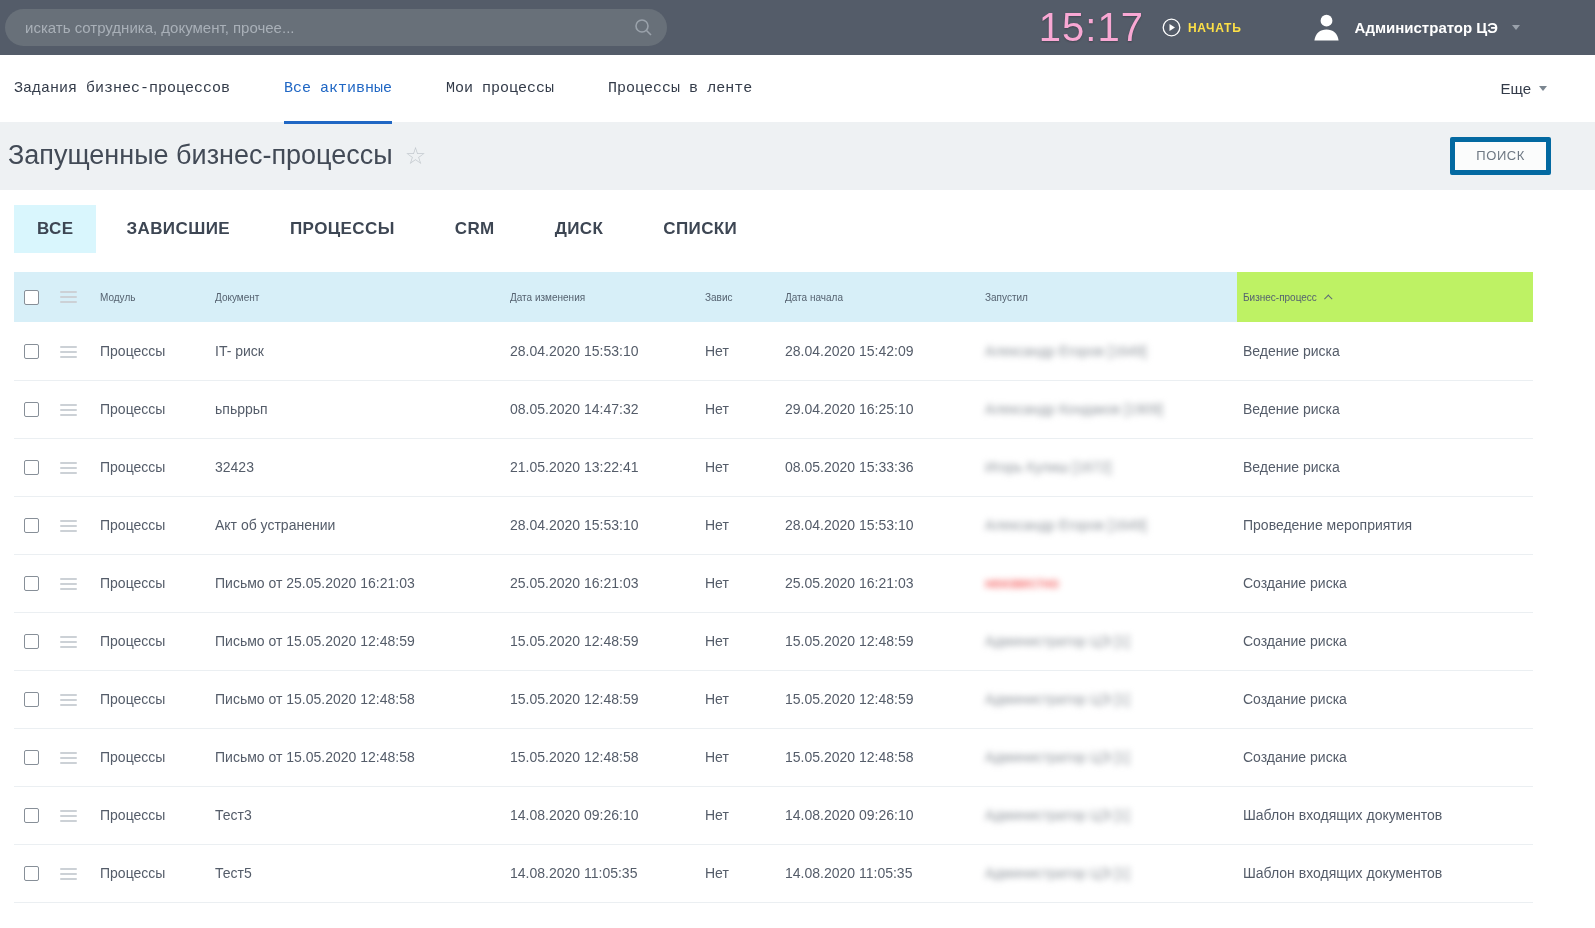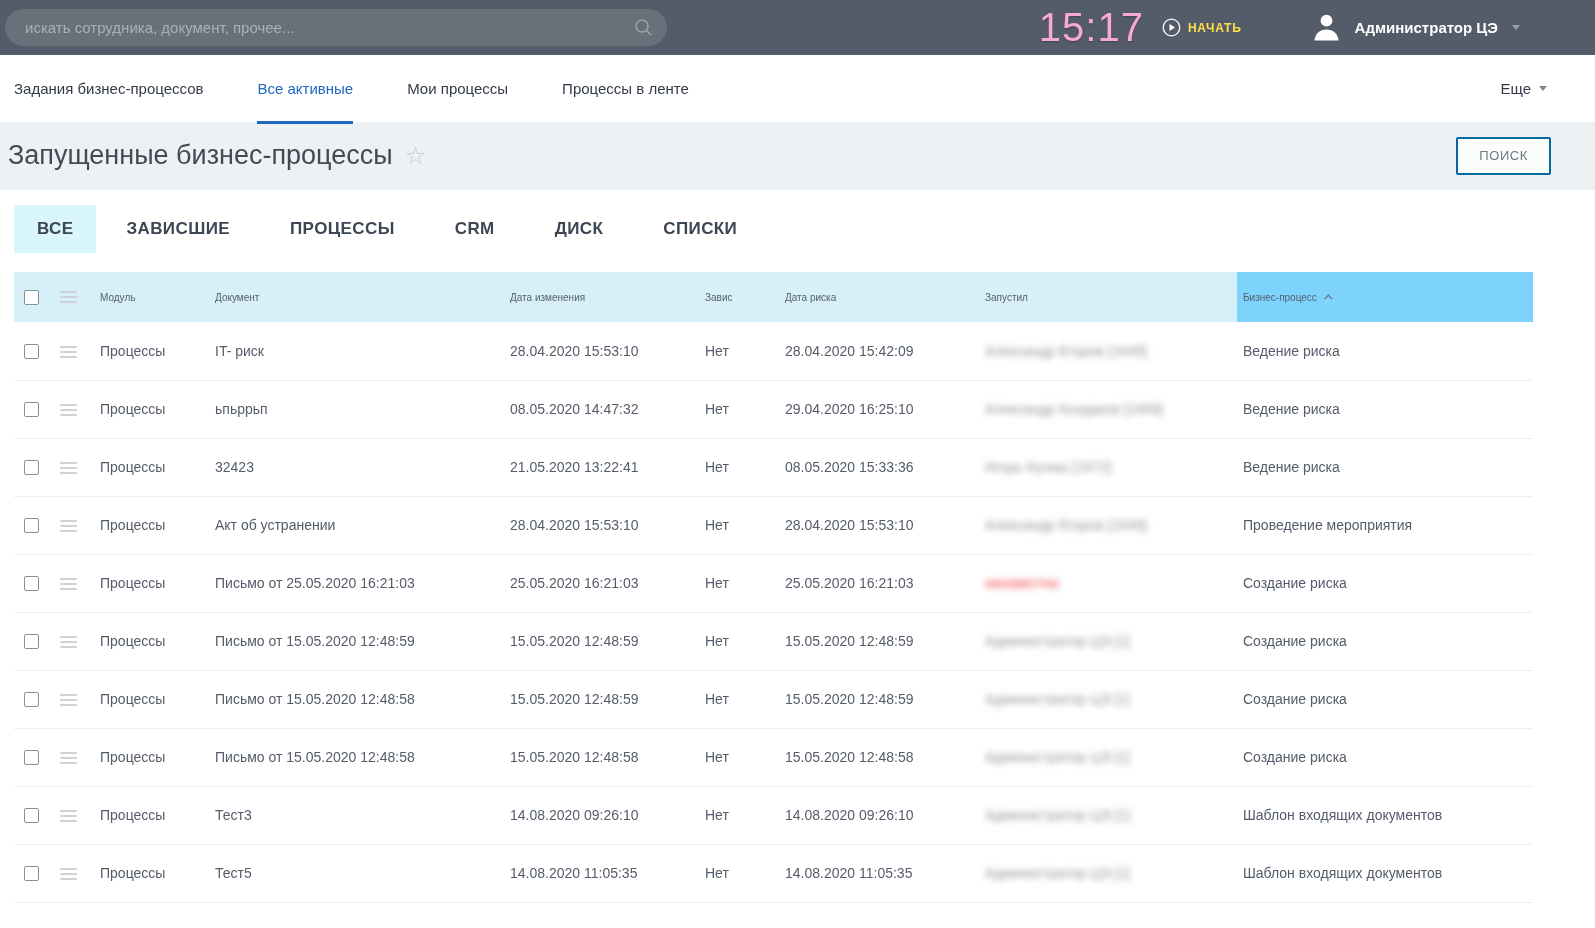--- a/index.html
+++ b/index.html
@@ -19,48 +19,48 @@
   .start-btn { display:flex; align-items:center; gap:7px; margin-left:18px; cursor:pointer; }
   .start-btn .lbl { color:#fde047; font-size:12px; font-weight:700; letter-spacing:.8px; }
   .user-box { display:flex; align-items:center; gap:12px; margin-left:68px; cursor:pointer; }
   .user-name { color:#fff; font-size:15px; font-weight:700; }
   .caret-down { width:0; height:0; border-left:4px solid transparent; border-right:4px solid transparent;
     border-top:5px solid #9aa1ab; margin-left:2px; }
 
   
   .navbar { height:67px; background:#fff; display:flex; align-items:center; padding:0 48px 0 14px; }
   .nav-tab { font-size:15px; color:#333b49; margin-right:54px; cursor:pointer; position:relative;
-    height:71px; display:flex; align-items:center; }
+    height:71px; display:flex; align-items:center;font-family:Liberation Mono, monospace; }
   .nav-tab.active { color:#2067c4; }
   .nav-tab.active::after { content:""; position:absolute; left:0; right:0; bottom:0; height:3px; background:#2067c4; }
   .nav-more { margin-left:auto; font-size:15px; color:#333b49; cursor:pointer; display:flex; align-items:center; gap:6px; }
   .nav-more .caret-down { border-top-color:#7b8690; }
 
   
   .title-bar { height:68px; background:#eef1f3; display:flex; align-items:center; padding:0 44px 1px 8px; }
   .page-title { font-size:27px; font-weight:400; color:#424a56; }
   .star { font-size:24px; color:#c4cacf; margin-left:12px; cursor:pointer; line-height:1; }
-  .search-btn { margin-left:auto; height:38px; padding:0 21px; background:#fbfcfc; border:2px solid #0369a1;
+  .search-btn { margin-left:auto; height:38px; padding:0 21px; background:#fbfcfc; border:5px solid #0369a1;
     border-radius:2px; font-size:13px; font-weight:400; letter-spacing:.6px; color:#6e7883;
     font-family:inherit; cursor:pointer; }
 
   
   .filterbar { height:78px; background:#fff; display:flex; align-items:center; padding:0 14px; }
   .filter-tab { height:48px; display:flex; align-items:center; padding:0 30px; font-size:17px;
     font-weight:700; letter-spacing:.4px; color:#3d4653; cursor:pointer; }
   .filter-tab:first-child { padding:0 23px; }
   .filter-tab.active { background:#d9f6fd; }
 
   
   .table-wrap { padding:4px 0 0 14px; }
   table { border-collapse:collapse; table-layout:fixed; width:1519px; }
   thead th { background:#d7eff8; height:50px; font-weight:400; font-size:10px; color:#556270;
     text-align:left; padding:0 6px; }
   thead th.c-check { padding-left:10px; }
-  thead th.sorted { background:#7dd3fc; }
+  thead th.sorted { background:#bef264; }
   tbody td { height:58px; border-bottom:1px solid #ebeff2; font-size:14px; color:#545c69;
     padding:0 6px; white-space:nowrap; overflow:hidden; }
   .checkbox { display:inline-block; width:15px; height:15px; background:#fff; border:1px solid #878f98;
     border-radius:2px; cursor:pointer; vertical-align:middle; }
   .hamburger { display:inline-flex; flex-direction:column; gap:3px; cursor:pointer; vertical-align:middle; }
   .hamburger i { display:block; width:17px; height:2px; background:#ccd1d6; border-radius:1px; }
   .sort-asc { display:inline-block; width:6px; height:6px; border-left:1.5px solid #5d6a76;
     border-top:1.5px solid #5d6a76; transform:rotate(45deg) translateY(1px); margin-left:9px; }
   .blurred { filter:blur(3px); color:#8f959c; }
   .blurred.red { color:#f33e3e; }
@@ -149,21 +149,21 @@
         <th class="c-check"><span class="checkbox"></span></th>
         <th><span class="hamburger">
               <i></i>
               <i></i>
               <i></i>
             </span></th>
         <th>Модуль</th>
         <th>Документ</th>
         <th>Дата изменения</th>
         <th>Завис</th>
-        <th>Дата риска</th>
+        <th>Дата начала</th>
         <th>Запустил</th>
         <th class="sorted">
           <span>Бизнес-процесс</span><span class="sort-asc"></span>
         </th>
       </tr>
     </thead>
     <tbody>
   <tr>
     <td style="padding-left:10px;"><span class="checkbox"></span></td>
     <td><span class="hamburger">

